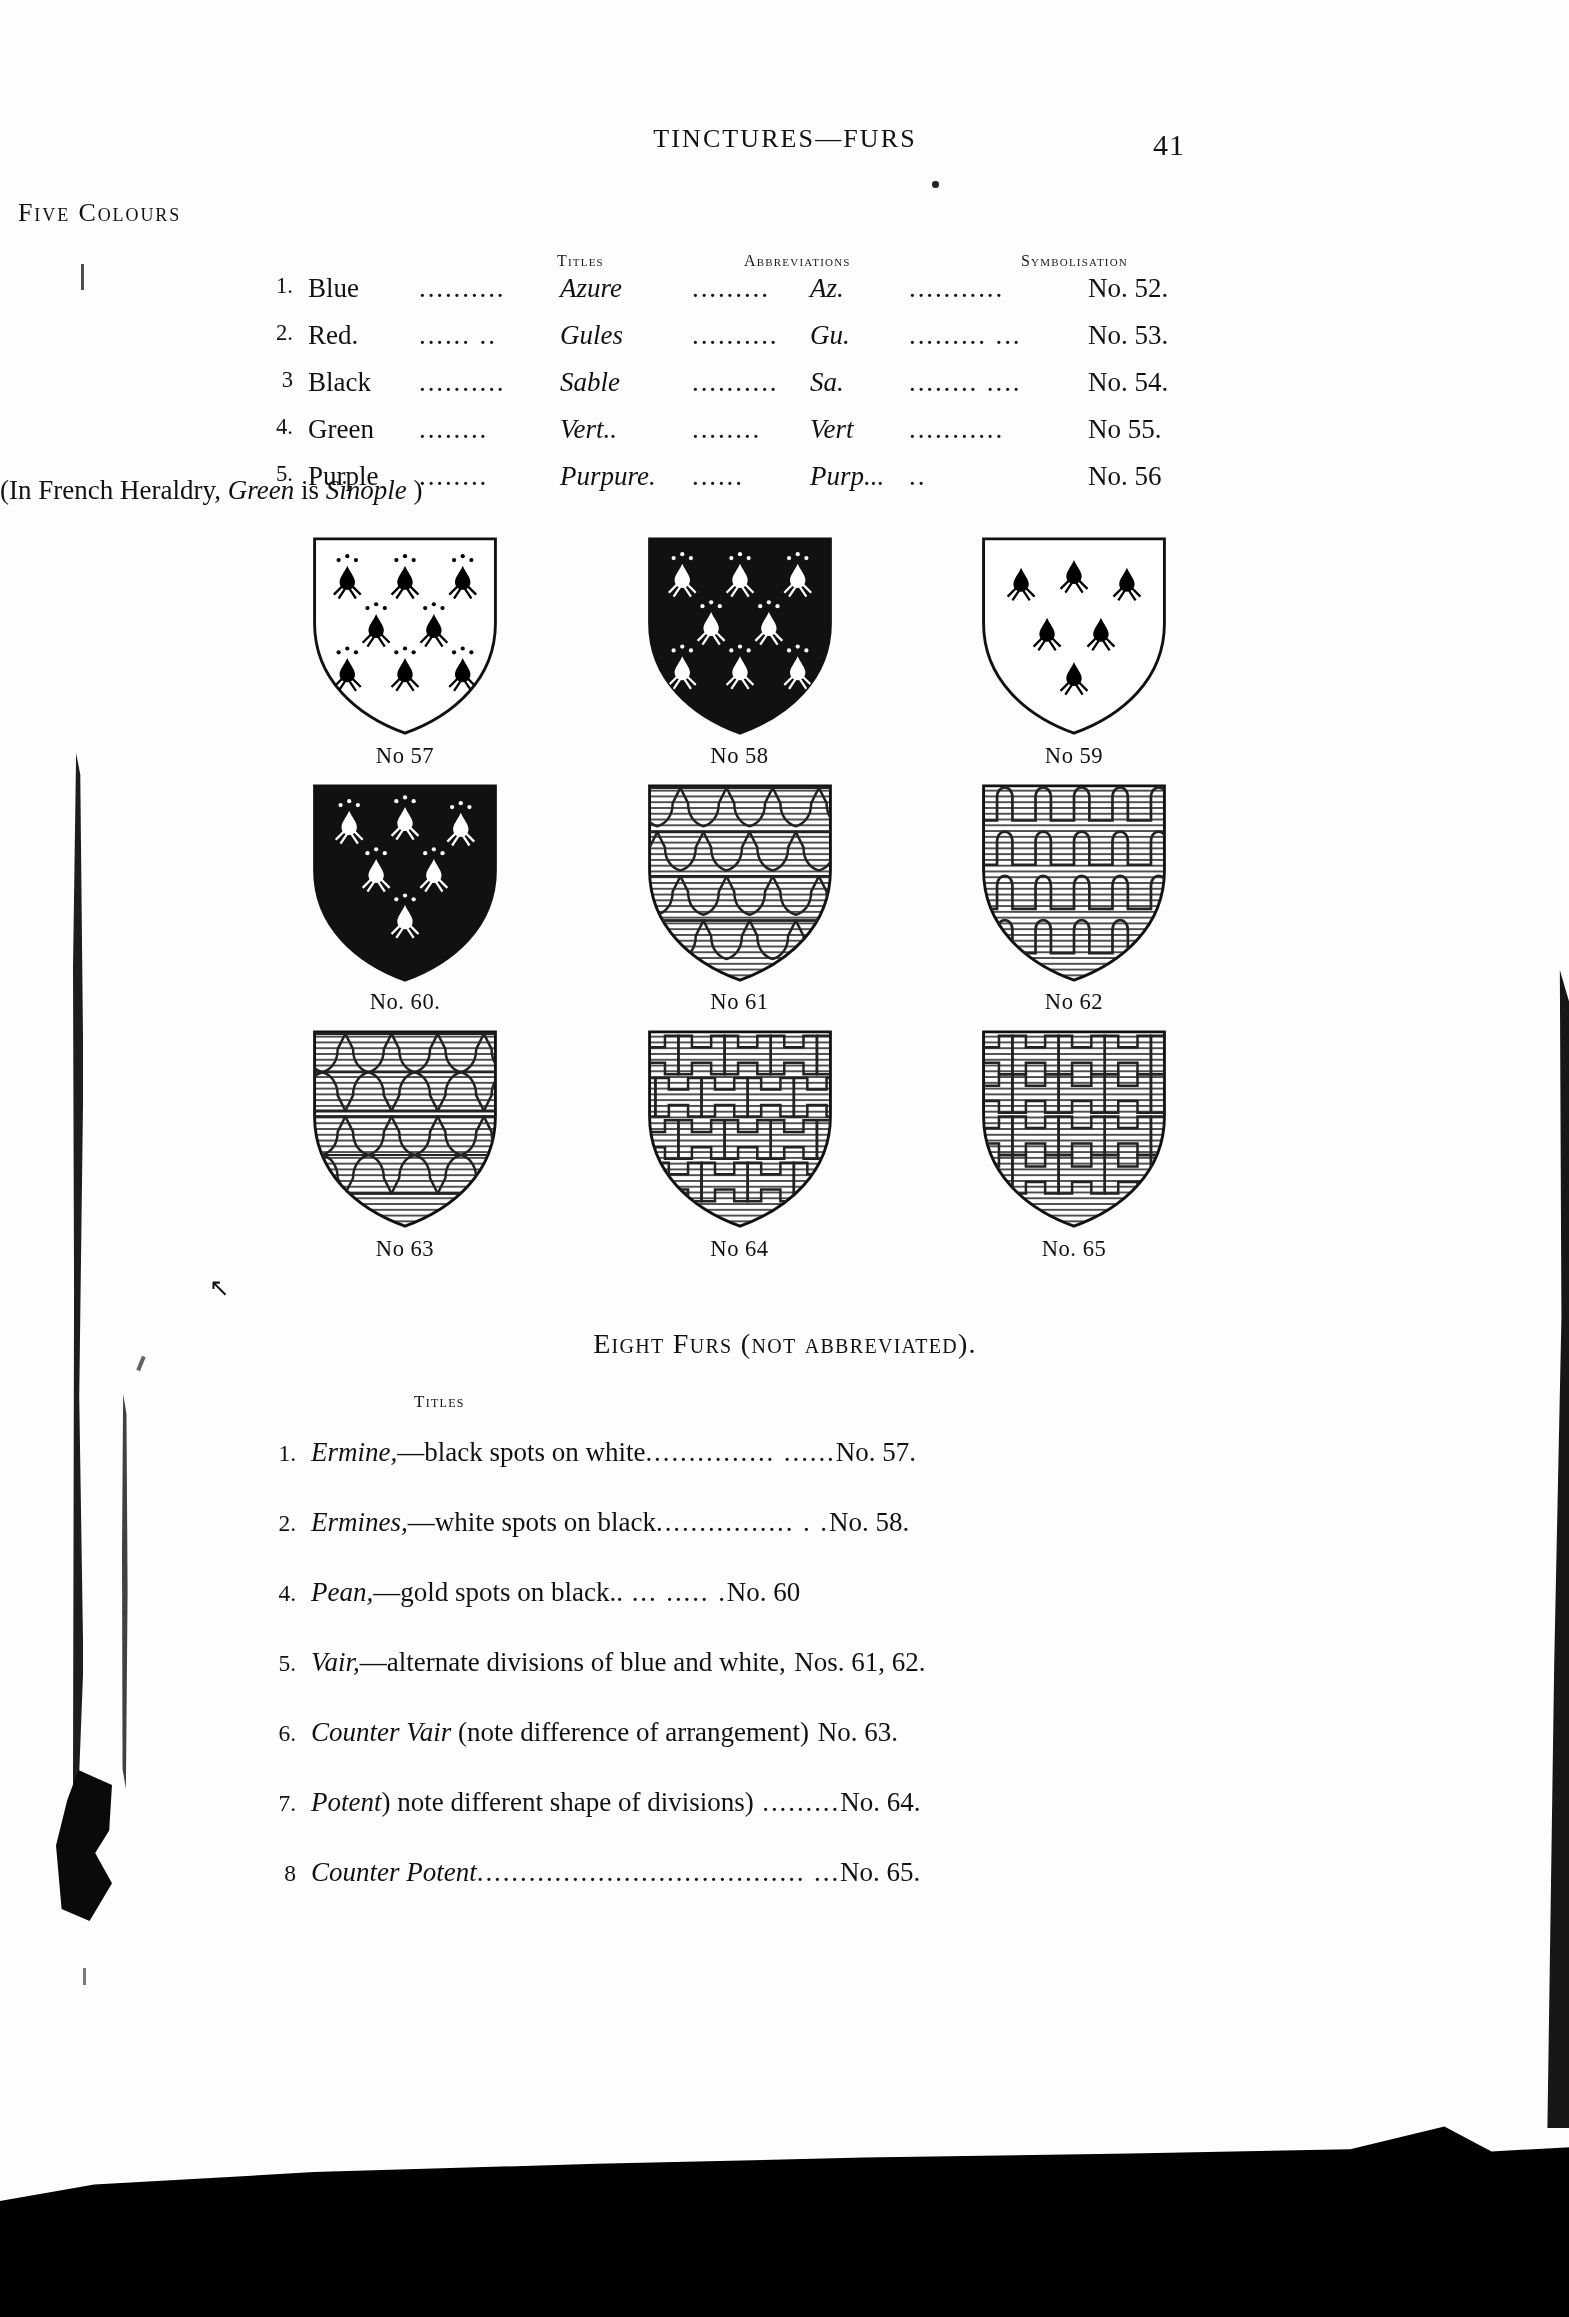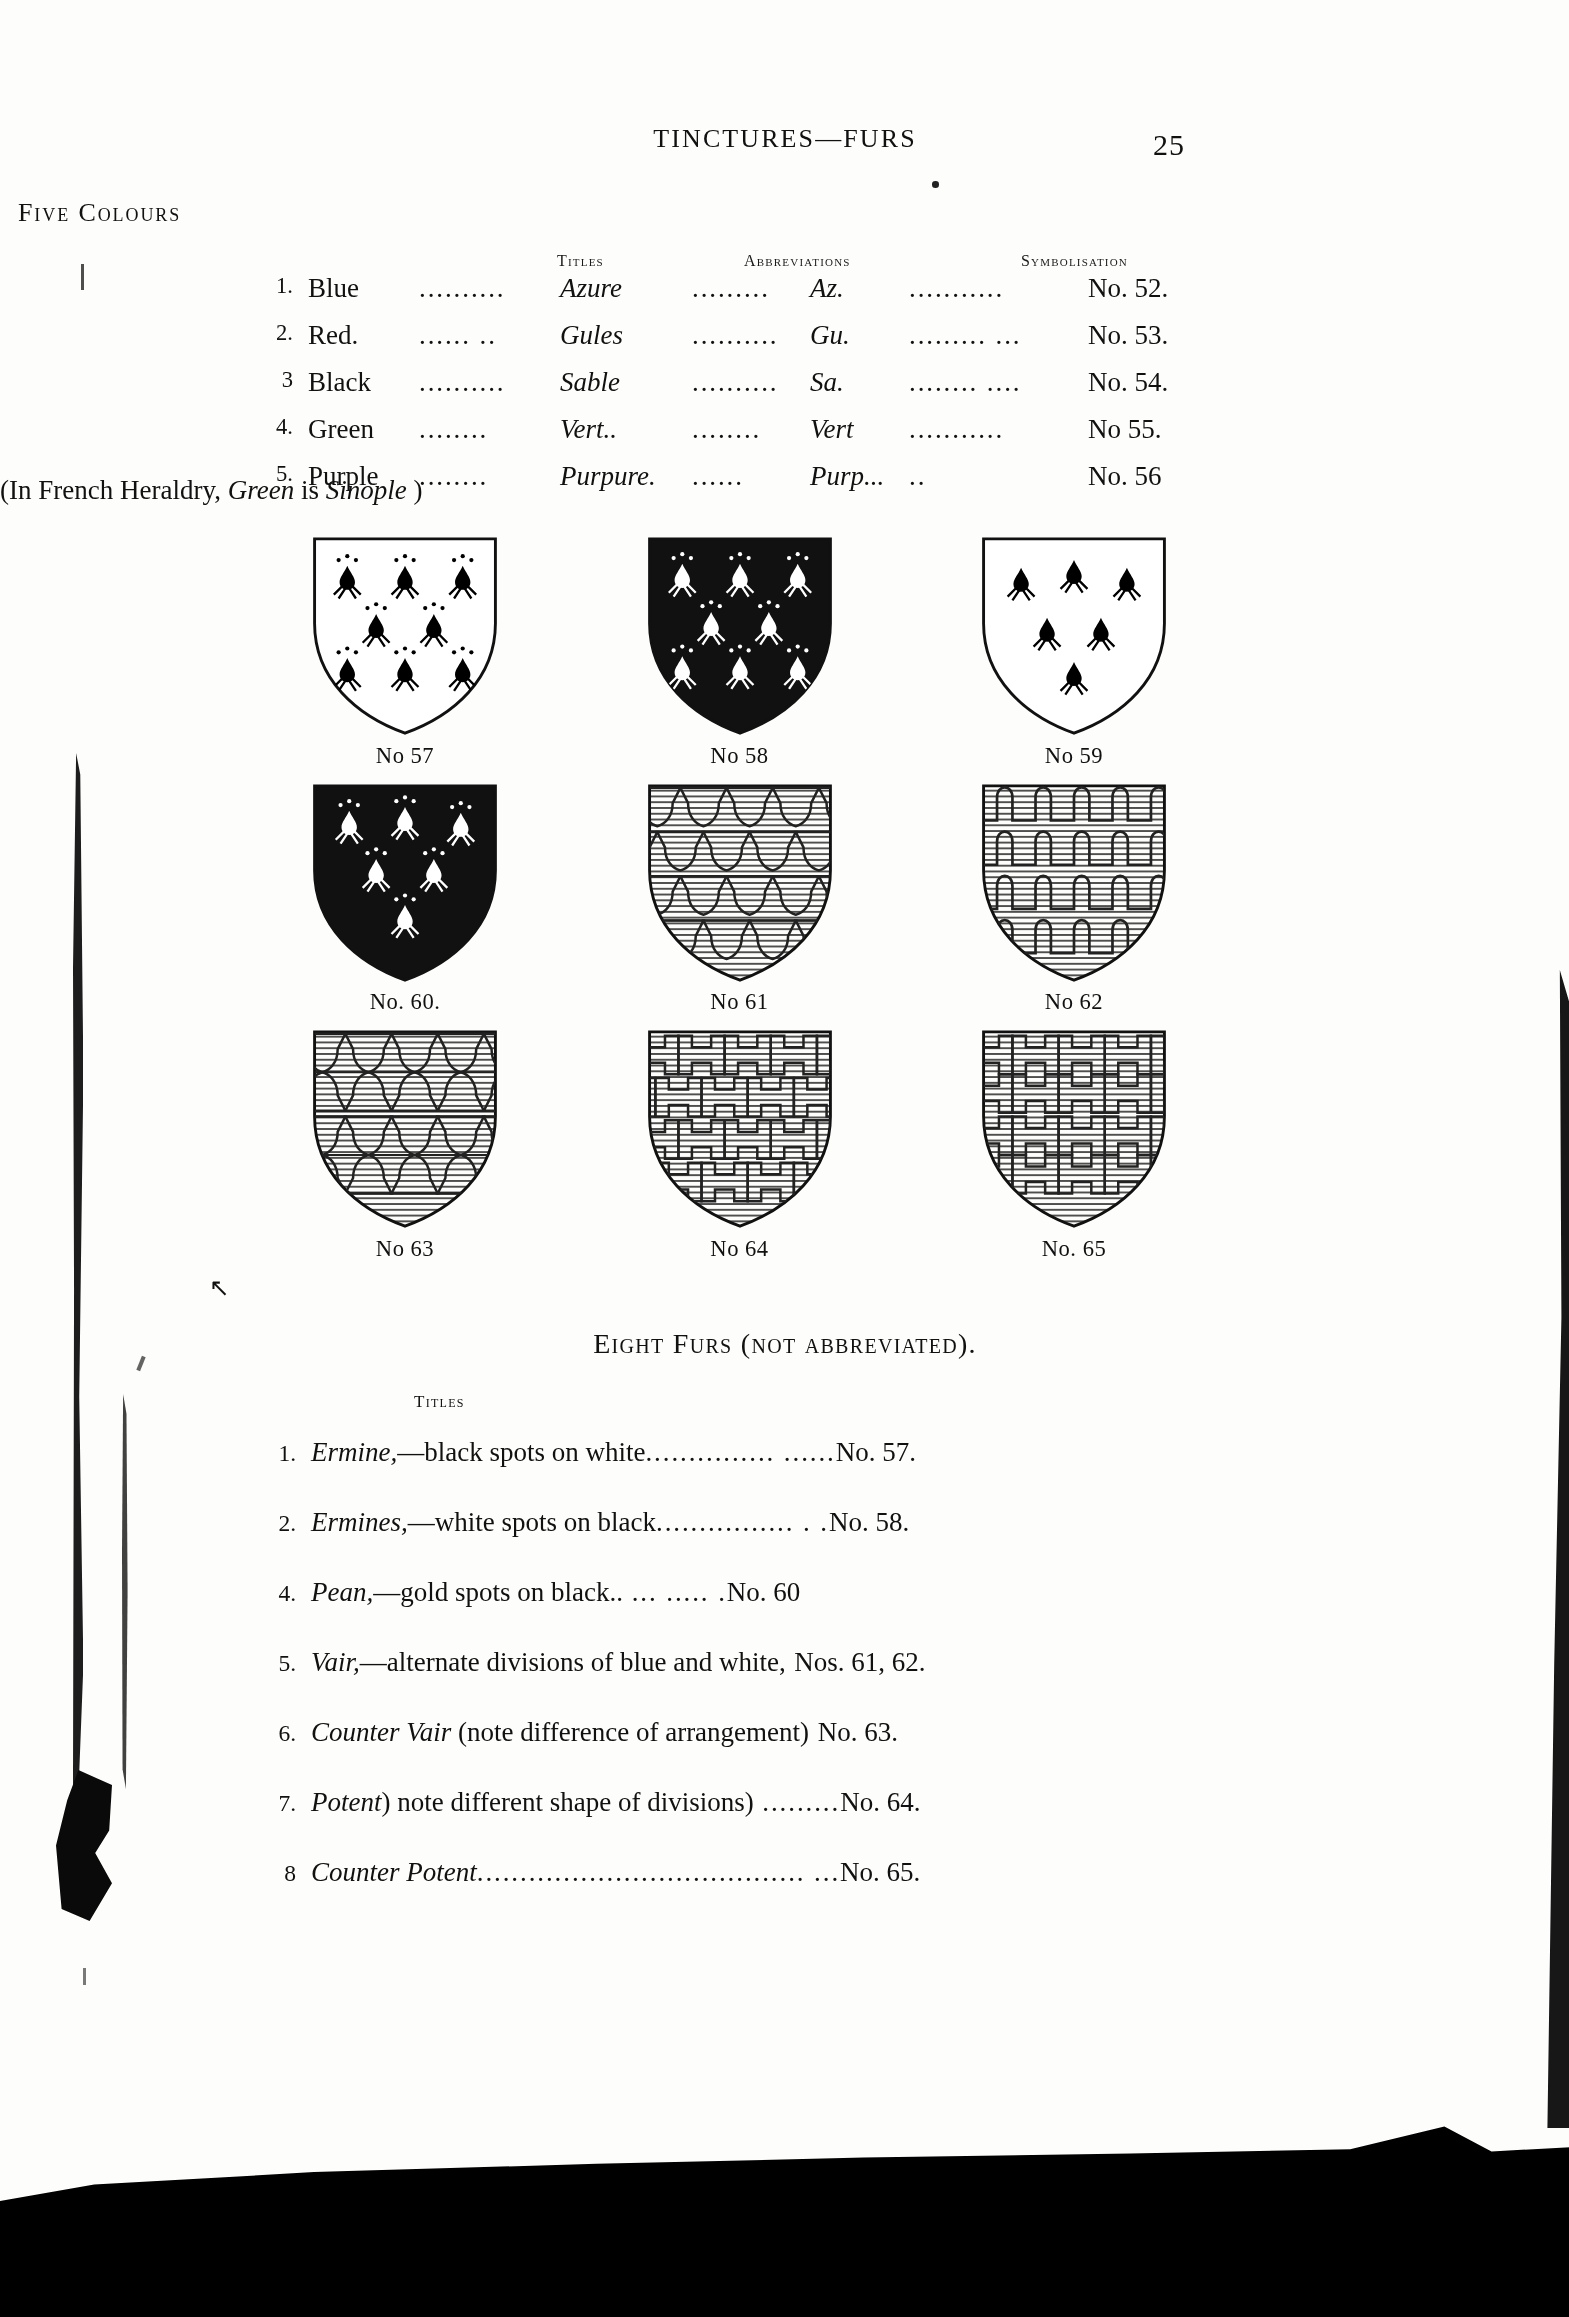--- a/index.html
+++ b/index.html
@@ -151,21 +151,21 @@
   <div class="scan-right-edge"></div>
   <div class="tick t1"></div>
   <div class="tick t2"></div>
   <div class="tick t3"></div>
   <div class="dot-mark"></div>
   <div class="arrow-mark">↖</div>
 
   <div class="header">
     <span class="running-title">TINCTURES—FURS</span>
   </div>
-  <div class="page-no">25</div>
+  <div class="page-no">41</div>
 
   <div class="five-title">
     <span class="smallcaps-lg">Five Colours</span>
   </div>
 
   <div class="colhead titles">Titles</div>
   <div class="colhead abbrev">Abbreviations</div>
   <div class="colhead symb">Symbolisation</div>
 
   <div class="colour-table">

